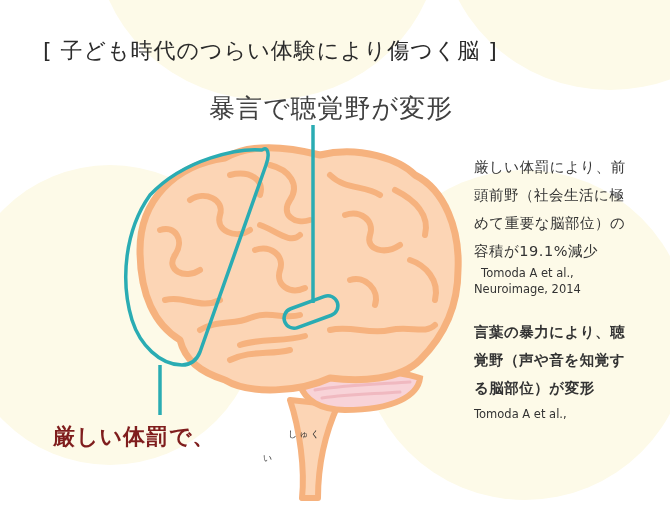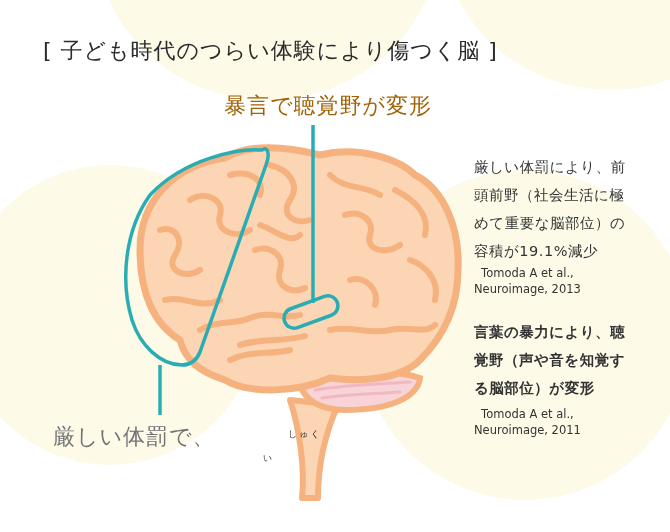--- a/index.html
+++ b/index.html
@@ -15,36 +15,36 @@
     .bg-c2 { left: 440px; top: -240px; width: 340px; height: 330px; }
     .bg-c3 { left: -40px; top: 165px; width: 300px; height: 300px; }
     .bg-c4 { left: 360px; top: 170px; width: 330px; height: 330px; }
 
     .title {
       position: absolute; left: 43px; top: 36px;
       font-size: 22px; letter-spacing: 1px; color: #2b2b2b; white-space: nowrap;
     }
     .label-top {
       position: absolute; left: 209px; top: 91px;
-      font-size: 22px; letter-spacing: 1px; color: #a16207; white-space: nowrap; margin-left: 15px;
+      font-size: 26px; letter-spacing: 1px; color: #404040; white-space: nowrap;
     }
     .note {
       position: absolute; left: 474px; width: 160px;
       font-size: 14.5px; line-height: 28px; color: #333; letter-spacing: 0.5px;
     }
     .note1 { top: 153px; }
     .note2 { top: 318px; font-weight: bold; }
     .cite {
       position: absolute; left: 474px; font-size: 11.5px; line-height: 16px; color: #333; text-align: center;
     }
     .cite1 { top: 265px; }
     .cite2 { top: 406px; }
     .label-bottom {
       position: absolute; left: 53px; top: 420px;
-      font-size: 22px; line-height: 34px; color: #737373; letter-spacing: 1px; white-space: nowrap;
+      font-size: 22px; line-height: 34px; color: #7f1d1d; letter-spacing: 1px; white-space: nowrap; font-weight: bold;
     }
     .furigana {
       position: absolute; font-size: 9px; letter-spacing: 2px; color: #333; white-space: nowrap;
     }
     .furi1 { left: 263px; top: 452px; }
     .furi2 { left: 288px; top: 428px; }
     svg.brain { position: absolute; left: 0; top: 0; }
   </style>
 </head>
 <body>
@@ -94,26 +94,25 @@
   <line x1="313" y1="125" x2="313" y2="303" stroke="#2aacb3" stroke-width="3.5"></line>
   <rect x="283" y="302" width="56" height="20" rx="10" ry="10" transform="rotate(-20 311 312)" fill="none" stroke="#2aacb3" stroke-width="3.5"></rect>
 </svg>
 
 <div class="title">[ 子ども時代のつらい体験により傷つく脳 ]</div>
 <div class="label-top">暴言で聴覚野が変形</div>
 
 <div class="note note1">厳しい体罰により、前頭前野（社会生活に極めて重要な脳部位）の容積が19.1%減少</div>
 <div class="cite cite1">
   <div>Tomoda A et al.,</div>
-  <div>Neuroimage, 2013</div>
+  <div>Neuroimage, 2014</div>
 </div>
 
 <div class="note note2">言葉の暴力により、聴覚野（声や音を知覚する脳部位）が変形</div>
 <div class="cite cite2">
   <div>Tomoda A et al.,</div>
-  <div>Neuroimage, 2011</div>
 </div>
 
 <div class="label-bottom">
   <div>厳しい体罰で、</div>
 </div>
 <span class="furigana furi1">い</span>
 <span class="furigana furi2">しゅく</span>
 
 </body></html>

